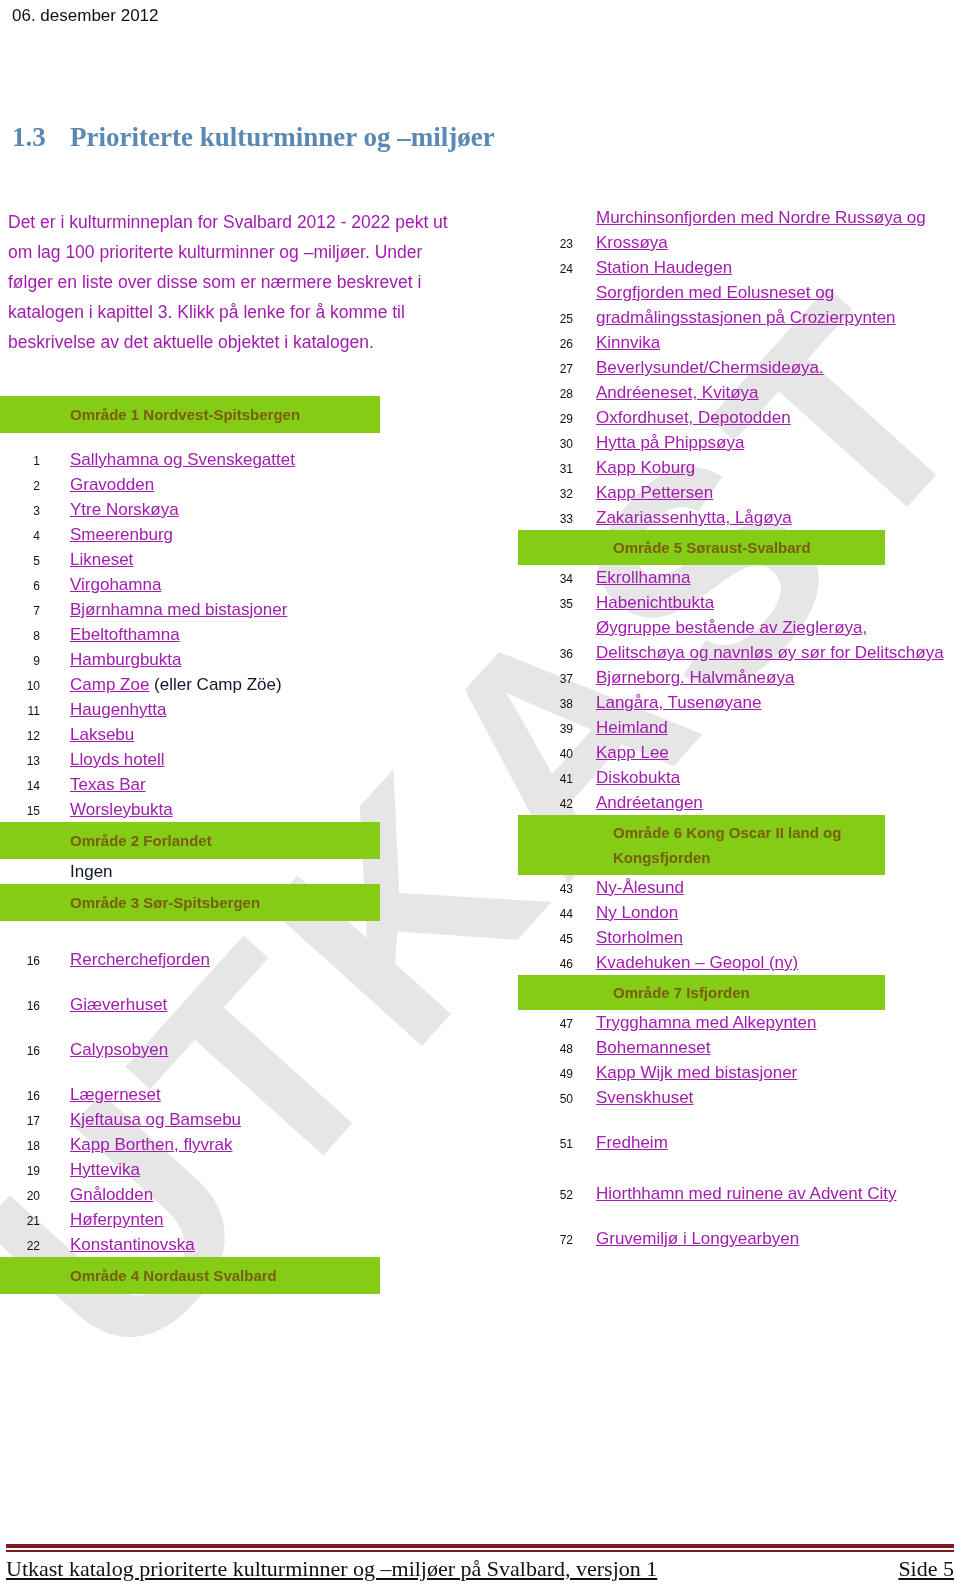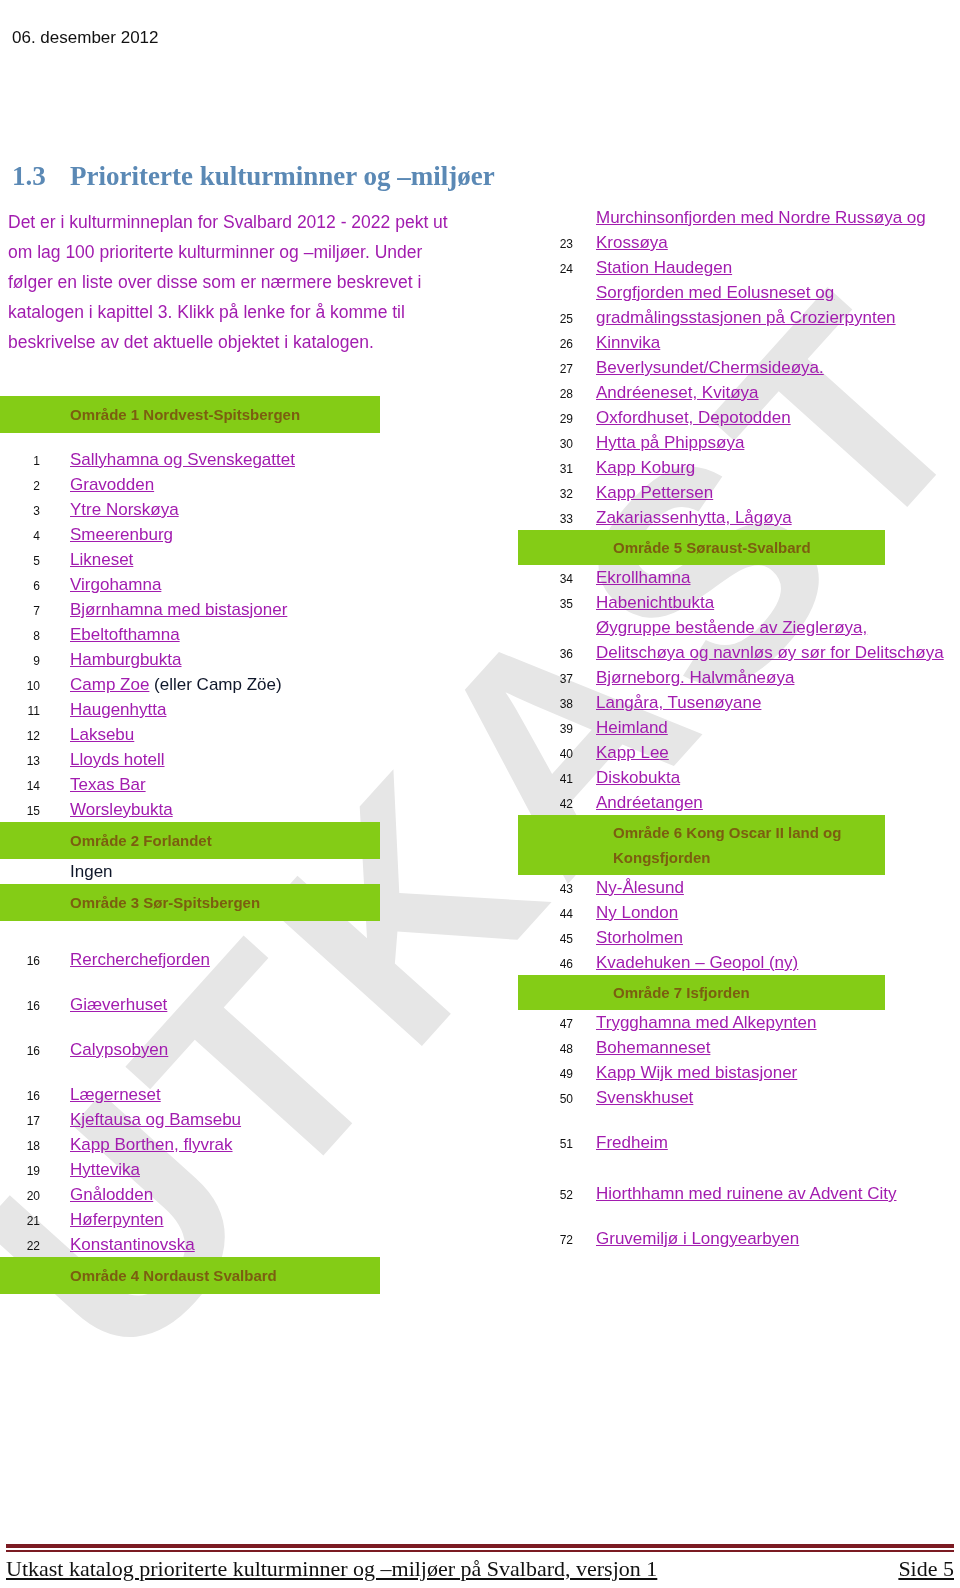--- a/index.html
+++ b/index.html
@@ -39,38 +39,37 @@
     letter-spacing: 14px;
     color: #e6e6e6;
     white-space: nowrap;
     line-height: 1;
   }
 
   
   .doc-date {
     position: absolute;
     left: 12px;
-    top: 28px;
+    top: 6px;
     font-size: 17px;
     color: #111111;
     z-index: 2;
   }
 
   
   .title-row {
     position: absolute;
     left: 12px;
     top: 122px;
     z-index: 2;
     font-family: "Liberation Serif", serif;
     font-weight: bold;
     font-size: 27px;
     color: #5b89b5;
     white-space: nowrap;
-    margin-top: 39px;
   }
   .title-num { display: inline-block; width: 58px; }
 
   
   .intro {
     position: absolute;
     left: 8px;
     top: 207px;
     width: 450px;
     z-index: 2;

